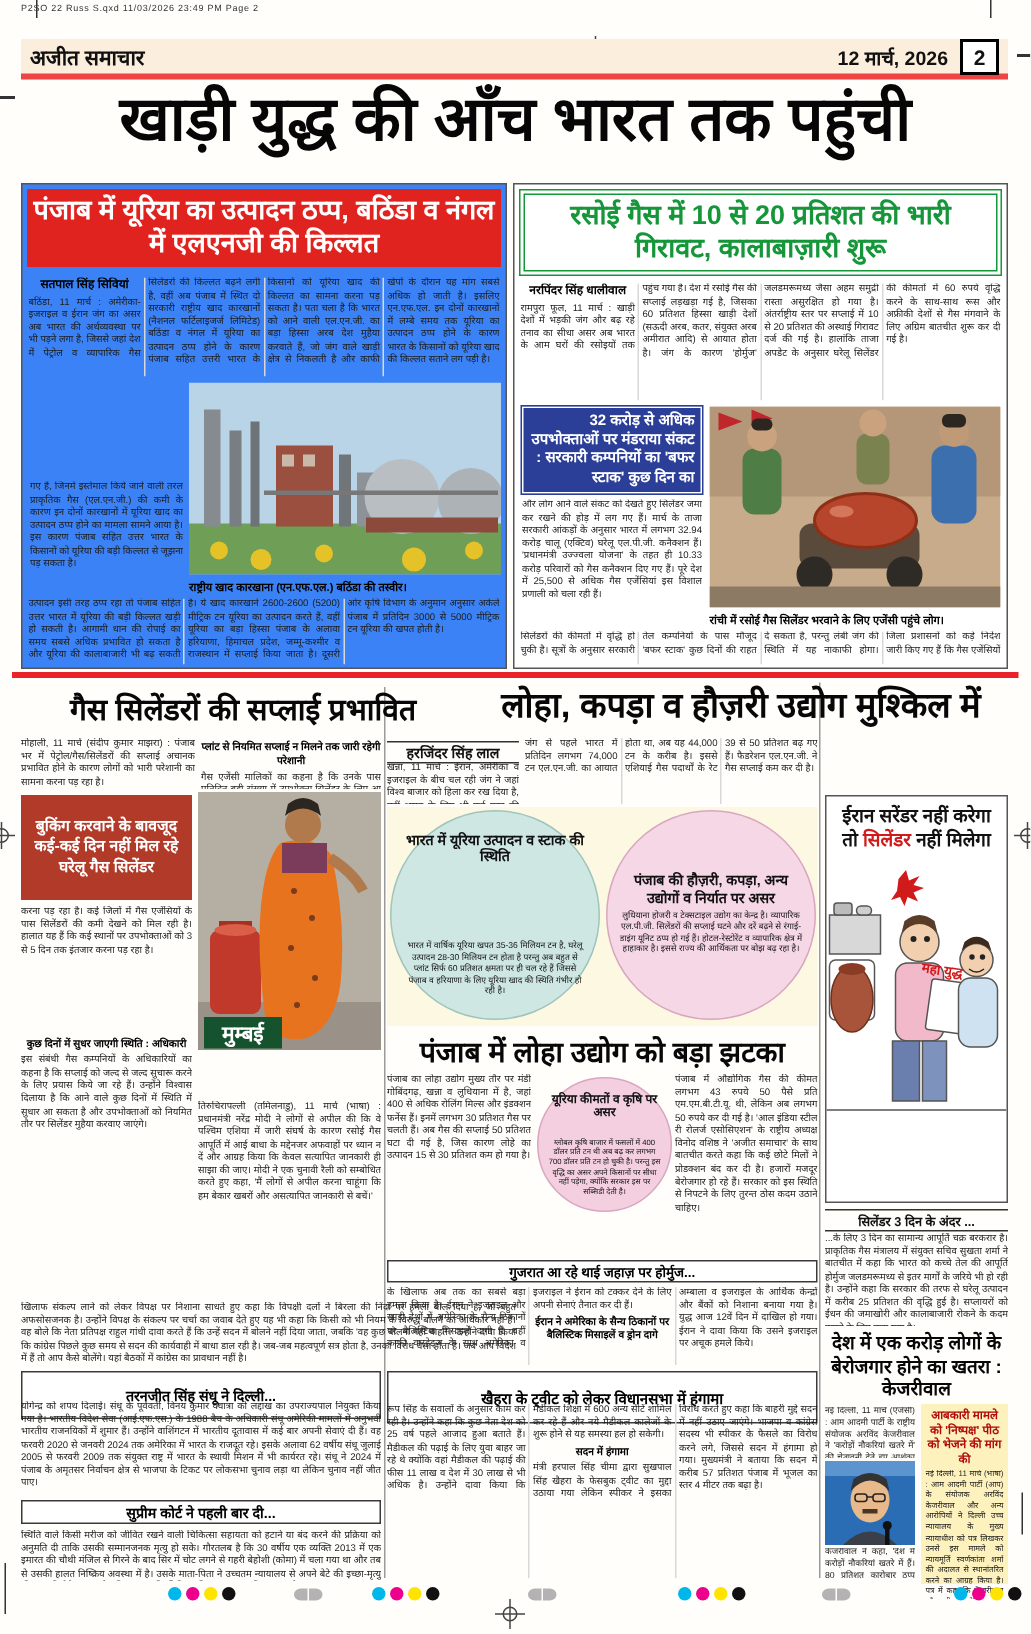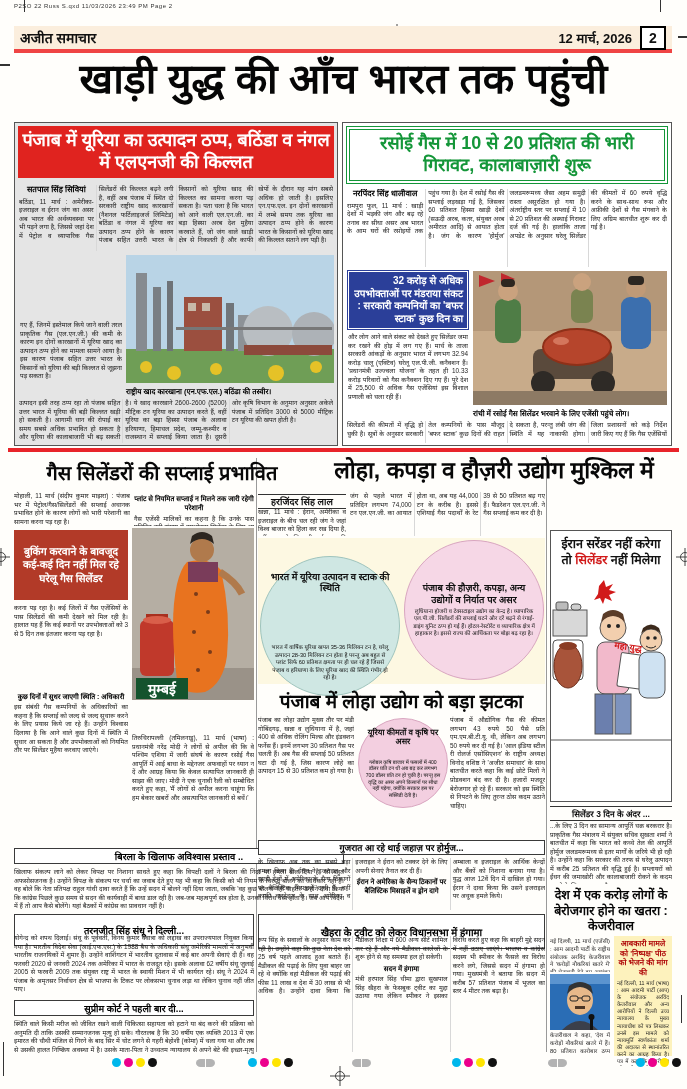--- a/index.html
+++ b/index.html
@@ -59,21 +59,21 @@
   <div class="abs" style="left:681px;top:995px;width:1px;height:28px;background:#333;"></div>
 
   <div class="abs" style="left:14px;top:26px;width:658px;height:27px;background:#fbeedd;border-bottom:4px solid #ef4444;display:flex;align-items:center;padding:0 6px;">
     <div style="font-weight:800;font-size:14px;">अजीत समाचार</div>
     <div style="margin-left:auto;font-weight:700;font-size:13px;">12 मार्च, 2026</div>
     <div style="margin-left:8px;width:22px;height:20px;border:2px solid #000;background:#fff;display:flex;align-items:center;justify-content:center;font-weight:900;font-size:14px;">2</div>
   </div>
 
   <div class="abs" style="left:0;top:56px;width:687px;text-align:center;font-size:41px;font-weight:900;line-height:1.15;color:#060606;">खाड़ी युद्ध की आँच भारत तक पहुंची</div>
 
-  <div class="abs" style="left:14px;top:122px;width:324px;height:324px;border:1px solid #555;background:#e5e5e5;">
+  <div class="abs" style="left:14px;top:122px;width:324px;height:324px;border:1px solid #555;background:#3b82f6;">
     <div style="margin:3px;background:#e0231f;color:#fff;font-weight:800;font-size:18px;line-height:1.22;text-align:center;padding:4px 3px;">पंजाब में यूरिया का उत्पादन ठप्प, बठिंडा व नंगल में एलएनजी की किल्लत</div>
     <div class="abs bt c4" style="left:4px;top:62px;width:314px;height:66px;">
       <div class="byline">सतपाल सिंह सिवियां</div>
       <span>बठिंडा, 11 मार्च : अमेरीका-इजराइल व ईरान जंग का असर अब भारत की अर्थव्यवस्था पर भी पड़ने लगा है, जिससे जहां देश में पेट्रोल व व्यापारिक गैस सिलेंडरों की किल्लत बढ़ने लगी है, वहीं अब पंजाब में स्थित दो सरकारी राष्ट्रीय खाद कारखानों (नैशनल फर्टिलाइजर्ज लिमिटेड) बठिंडा व नंगल में यूरिया का उत्पादन ठप्प होने के कारण पंजाब सहित उत्तरी भारत के किसानों को यूरिया खाद की किल्लत का सामना करना पड़ सकता है। पता चला है कि भारत को आने वाली एल.एन.जी. का बड़ा हिस्सा अरब देश मुहैया करवाते हैं, जो जंग वाले खाड़ी क्षेत्र से निकलती है और काफी खेपों के दौरान यह मांग सबसे अधिक हो जाती है। इसलिए एन.एफ.एल. इन दोनों कारखानों में लम्बे समय तक यूरिया का उत्पादन ठप्प होने के कारण भारत के किसानों को यूरिया खाद की किल्लत सताने लग पड़ी है।</span>
     </div>
     <div class="abs bt" style="left:5px;top:198px;width:102px;height:62px;">गए हैं, जिनमें इस्तेमाल किये जाने वाली तरल प्राकृतिक गैस (एल.एन.जी.) की कमी के कारण इन दोनों कारखानों में यूरिया खाद का उत्पादन ठप्प होने का मामला सामने आया है। इस कारण पंजाब सहित उत्तर भारत के किसानों को यूरिया की बड़ी किल्लत से जूझना पड़ सकता है।</div>
 
     <svg class="abs" style="left:111px;top:132px;" width="208" height="128" viewBox="0 0 208 128">
       <rect width="208" height="128" fill="#b9d4e6"></rect>
       <rect y="94" width="208" height="34" fill="#6f9e56"></rect>
@@ -166,35 +166,34 @@
     <path d="M88 44 q16 10 22 22" stroke="#b07a4c" stroke-width="7" fill="none"></path>
     <circle cx="64" cy="66" r="2" fill="#7a3c1a"></circle>
       <circle cx="76" cy="84" r="2" fill="#7a3c1a"></circle>
     <circle cx="62" cy="104" r="2" fill="#7a3c1a"></circle>
       <circle cx="78" cy="124" r="2" fill="#7a3c1a"></circle>
     <circle cx="66" cy="142" r="2" fill="#7a3c1a"></circle>
   </svg>
   <div class="abs" style="left:136px;top:678px;background:#14532d;color:#fff;font-weight:700;font-size:14px;padding:1px 12px;">मुम्बई</div>
   <div class="abs bt" style="left:132px;top:734px;width:122px;height:108px;">तिरुचिरापल्ली (तमिलनाडु), 11 मार्च (भाषा) : प्रधानमंत्री नरेंद्र मोदी ने लोगों से अपील की कि वे पश्चिम एशिया में जारी संघर्ष के कारण रसोई गैस आपूर्ति में आई बाधा के मद्देनजर अफवाहों पर ध्यान न दें और आग्रह किया कि केवल सत्यापित जानकारी ही साझा की जाए। मोदी ने एक चुनावी रैली को सम्बोधित करते हुए कहा, 'मैं लोगों से अपील करना चाहूंगा कि हम बेकार खबरों और असत्यापित जानकारी से बचें।'</div>
 
-  <div class="abs headbox" style="left:14px;top:848px;width:330px;height:16px;">बिरला के खिलाफ अविश्वास प्रस्ताव ..</div>
   <div class="abs bt" style="left:14px;top:868px;width:330px;height:42px;">खिलाफ संकल्प लाने को लेकर विपक्ष पर निशाना साधते हुए कहा कि विपक्षी दलों ने बिरला की निंदा पर हमला बोल दिया है, जो बहुत अफसोसजनक है। उन्होंने विपक्ष के संकल्प पर चर्चा का जवाब देते हुए यह भी कहा कि किसी को भी नियम के विरुद्ध बोलने का अधिकार नहीं है। वह बोले कि नेता प्रतिपक्ष राहुल गांधी दावा करते हैं कि उन्हें सदन में बोलने नहीं दिया जाता, जबकि 'वह कुछ बोलना नहीं चाहते।' उन्होंने दावा किया कि कांग्रेस पिछले कुछ समय से सदन की कार्यवाही में बाधा डाल रही है। जब-जब महत्वपूर्ण सत्र होता है, उनका विरोध वैसा होता है। जब आप विदेश में हैं तो आप कैसे बोलेंगे। यहां बैठकों में कांग्रेस का प्रावधान नहीं है।</div>
 
   <div class="abs headbox" style="left:14px;top:914px;width:240px;height:32px;">तरनजीत सिंह संधू ने दिल्ली...</div>
   <div class="abs bt" style="left:14px;top:934px;width:240px;height:62px;">योगेन्द्र को शपथ दिलाई। संधू के पूर्ववर्ती, विनय कुमार क्वात्रा को लद्दाख का उपराज्यपाल नियुक्त किया गया है। भारतीय विदेश सेवा (आई.एफ.एस.) के 1988 बैच के अधिकारी संधू अमेरिकी मामलों में अनुभवी भारतीय राजनयिकों में शुमार हैं। उन्होंने वाशिंगटन में भारतीय दूतावास में कई बार अपनी सेवाएं दी हैं। वह फरवरी 2020 से जनवरी 2024 तक अमेरिका में भारत के राजदूत रहे। इसके अलावा 62 वर्षीय संधू जुलाई 2005 से फरवरी 2009 तक संयुक्त राष्ट्र में भारत के स्थायी मिशन में भी कार्यरत रहे। संधू ने 2024 में पंजाब के अमृतसर निर्वाचन क्षेत्र से भाजपा के टिकट पर लोकसभा चुनाव लड़ा था लेकिन चुनाव नहीं जीत पाए।</div>
 
   <div class="abs headbox" style="left:14px;top:1000px;width:240px;height:16px;">सुप्रीम कोर्ट ने पहली बार दी...</div>
   <div class="abs bt" style="left:14px;top:1020px;width:240px;height:34px;">स्थिति वाले किसी मरीज को जीवित रखने वाली चिकित्सा सहायता को हटाने या बंद करने की प्रक्रिया को अनुमति दी ताकि उसकी सम्मानजनक मृत्यु हो सके। गौरतलब है कि 30 वर्षीय एक व्यक्ति 2013 में एक इमारत की चौथी मंजिल से गिरने के बाद सिर में चोट लगने से गहरी बेहोशी (कोमा) में चला गया था और तब से उसकी हालत निष्क्रिय अवस्था में है। उसके माता-पिता ने उच्चतम न्यायालय से अपने बेटे की इच्छा-मृत्यु की अनुमति देने का अनुरोध किया था ताकि चिकित्सकीय उपचार बंद किया जा सके।</div>
 
   <div class="abs" style="left:258px;top:494px;width:88px;text-align:center;font-weight:800;font-size:9.5px;border-top:1px solid #333;border-bottom:1px solid #333;">हरजिंदर सिंह लाल</div>
   <div class="abs bt" style="left:258px;top:508px;width:88px;height:28px;">खन्ना, 11 मार्च : ईरान, अमेरीका व इजराइल के बीच चल रही जंग ने जहां विश्व बाजार को हिला कर रख दिया है, वहीं भारत के लिए भी कई तरह की मुश्किलें खड़ी कर दी हैं।</div>
   <div class="abs bt c3" style="left:350px;top:492px;width:195px;height:44px;">जंग से पहले भारत में प्रतिदिन लगभग 74,000 टन एल.एन.जी. का आयात होता था, अब यह 44,000 टन के करीब है। इससे एशियाई गैस पदार्थों के रेट 39 से 50 प्रतिशत बढ़ गए हैं। फैडरेशन एल.एन.जी. ने गैस सप्लाई कम कर दी है।</div>
 
   <div class="abs" style="left:258px;top:538px;width:287px;height:146px;background:#fdf8e2;"></div>
-  <div class="abs" style="left:260px;top:556px;width:140px;height:140px;border-radius:50%;background:#cfe7e3;border:1px solid #9fc4bd;display:flex;flex-direction:column;align-items:center;justify-content:center;padding:8px;text-align:center;gap:48px;">
+  <div class="abs" style="left:260px;top:540px;width:140px;height:140px;border-radius:50%;background:#cfe7e3;border:1px solid #9fc4bd;display:flex;flex-direction:column;align-items:center;justify-content:center;padding:8px;text-align:center;gap:48px;">
     <div style="font-weight:800;font-size:9.5px;line-height:1.2;margin-bottom:3px;">भारत में यूरिया उत्पादन व स्टाक की स्थिति</div>
     <div style="font-size:5.7px;line-height:1.3;">भारत में वार्षिक यूरिया खपत 35-36 मिलियन टन है, घरेलू उत्पादन 28-30 मिलियन टन होता है परन्तु अब बहुत से प्लांट सिर्फ 60 प्रतिशत क्षमता पर ही चल रहे हैं जिससे पंजाब व हरियाणा के लिए यूरिया खाद की स्थिति गंभीर हो रही है।</div>
   </div>
   <div class="abs" style="left:404px;top:540px;width:140px;height:140px;border-radius:50%;background:#f6d7e6;border:1px solid #d9a6c0;display:flex;flex-direction:column;align-items:center;justify-content:center;padding:8px;text-align:center;">
     <div style="font-weight:800;font-size:9.5px;line-height:1.2;margin-bottom:3px;">पंजाब की हौज़री, कपड़ा, अन्य उद्योगों व निर्यात पर असर</div>
     <div style="font-size:5.7px;line-height:1.3;">लुधियाना होजरी व टेक्सटाइल उद्योग का केन्द्र है। व्यापारिक एल.पी.जी. सिलेंडरों की सप्लाई घटने और दरें बढ़ने से रंगाई-डाइंग यूनिट ठप्प हो गई हैं। होटल-रेस्टोरेंट व व्यापारिक क्षेत्र में हाहाकार है। इससे राज्य की आर्थिकता पर बोझ बढ़ रहा है।</div>
   </div>
 
   <div class="abs" style="left:258px;top:688px;width:287px;font-size:19px;font-weight:900;text-align:center;color:#070707;">पंजाब में लोहा उद्योग को बड़ा झटका</div>
   <div class="abs bt" style="left:258px;top:716px;width:96px;height:120px;">पंजाब का लोहा उद्योग मुख्य तौर पर मंडी गोबिंदगढ़, खन्ना व लुधियाना में है, जहां 400 से अधिक रोलिंग मिल्स और इंडक्शन फर्नेस हैं। इनमें लगभग 30 प्रतिशत गैस पर चलती हैं। अब गैस की सप्लाई 50 प्रतिशत घटा दी गई है, जिस कारण लोहे का उत्पादन 15 से 30 प्रतिशत कम हो गया है।</div>

